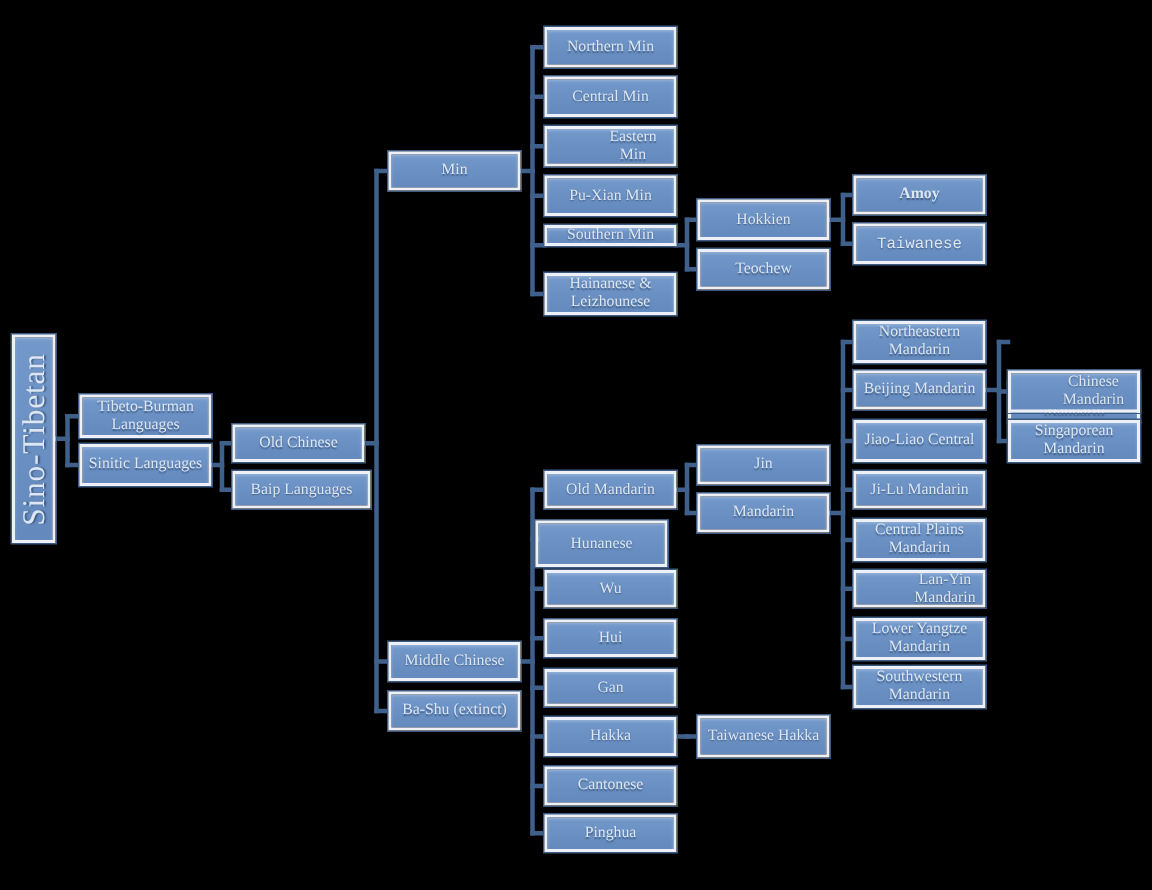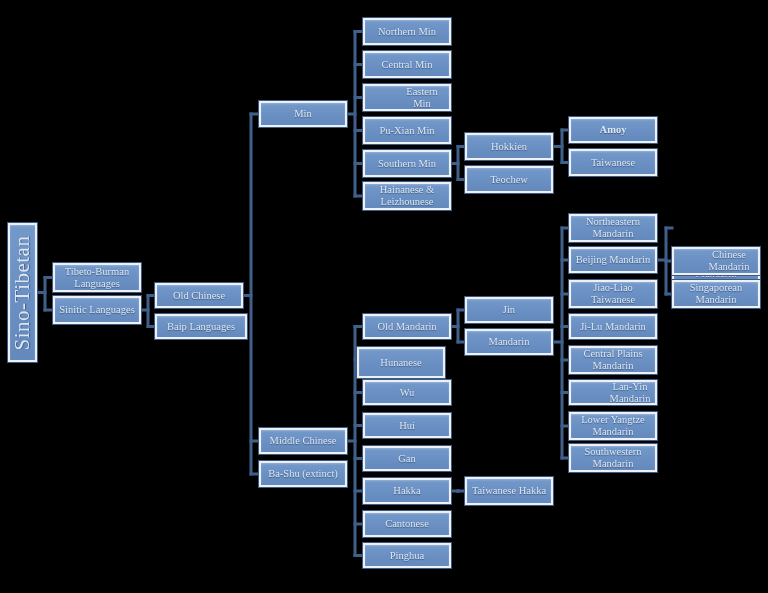--- a/index.html
+++ b/index.html
@@ -130,21 +130,21 @@
       </div>
       <div class="node" style="left: 363px; top: 51px; width: 88px; height: 27px;">
         <span>Central Min</span>
       </div>
       <div class="node" style="left: 363px; top: 84px; width: 88px; height: 27px; padding-left: 32px;">
         <span>Eastern Min</span>
       </div>
       <div class="node" style="left: 363px; top: 117px; width: 88px; height: 27px;">
         <span>Pu-Xian Min</span>
       </div>
-      <div class="node" style="left: 363px; top: 150px; width: 88px; height: 27px; text-align: right;">
+      <div class="node" style="left: 363px; top: 150px; width: 88px; height: 14px; text-align: right;">
         <span>Southern Min</span>
       </div>
       <div class="node" style="left: 363px; top: 182px; width: 88px; height: 28px;">
         <span>Hainanese &amp; Leizhounese</span>
       </div>
       <div class="node" style="left: 363px; top: 314px; width: 88px; height: 25px;">
         <span>Old Mandarin</span>
       </div>
       <div class="node" style="left: 357px; top: 347px; width: 88px; height: 31px;">
         <span>Hunanese</span>
@@ -178,31 +178,31 @@
       </div>
       <div class="node" style="left: 465px; top: 329px; width: 88px; height: 26px;">
         <span>Mandarin</span>
       </div>
       <div class="node" style="left: 465px; top: 477px; width: 88px; height: 28px;">
         <span>Taiwanese Hakka</span>
       </div>
       <div class="node" style="left: 569px; top: 117px; width: 88px; height: 26px; font-weight: bold;">
         <span>Amoy</span>
       </div>
-      <div class="node" style="left: 569px; top: 149px; width: 88px; height: 27px;">
+      <div class="node" style="left: 569px; top: 149px; width: 88px; height: 27px; font-family: Liberation Mono, monospace;">
         <span>Taiwanese</span>
       </div>
       <div class="node" style="left: 569px; top: 214px; width: 88px; height: 28px;">
         <span>Northeastern Mandarin</span>
       </div>
       <div class="node" style="left: 569px; top: 247px; width: 88px; height: 26px;">
         <span>Beijing Mandarin</span>
       </div>
       <div class="node" style="left: 569px; top: 280px; width: 88px; height: 28px;">
-        <span>Jiao-Liao Taiwanese</span>
+        <span>Jiao-Liao Central</span>
       </div>
       <div class="node" style="left: 569px; top: 314px; width: 88px; height: 25px;">
         <span>Ji-Lu Mandarin</span>
       </div>
       <div class="node" style="left: 569px; top: 346px; width: 88px; height: 28px;">
         <span>Central Plains Mandarin</span>
       </div>
       <div class="node" style="left: 569px; top: 380px; width: 88px; height: 25px; padding-left: 36px;">
         <span>Lan-Yin Mandarin</span>
       </div>

